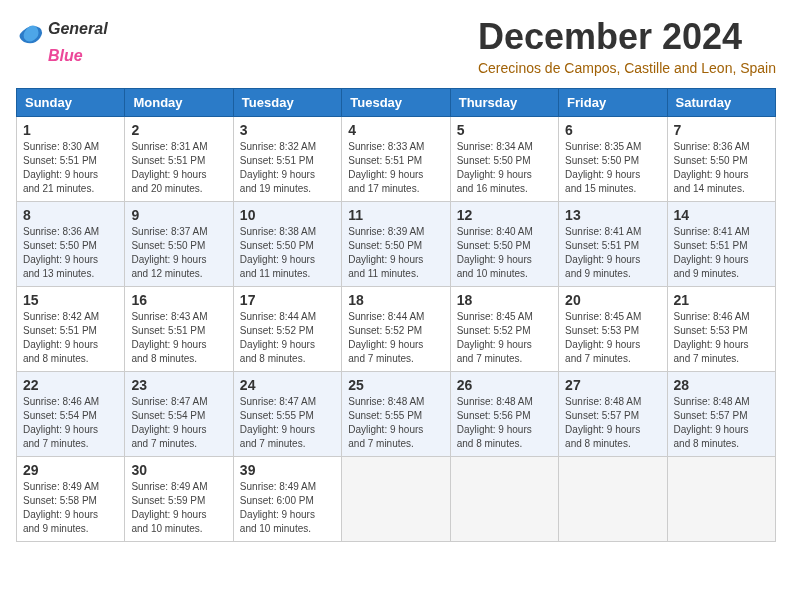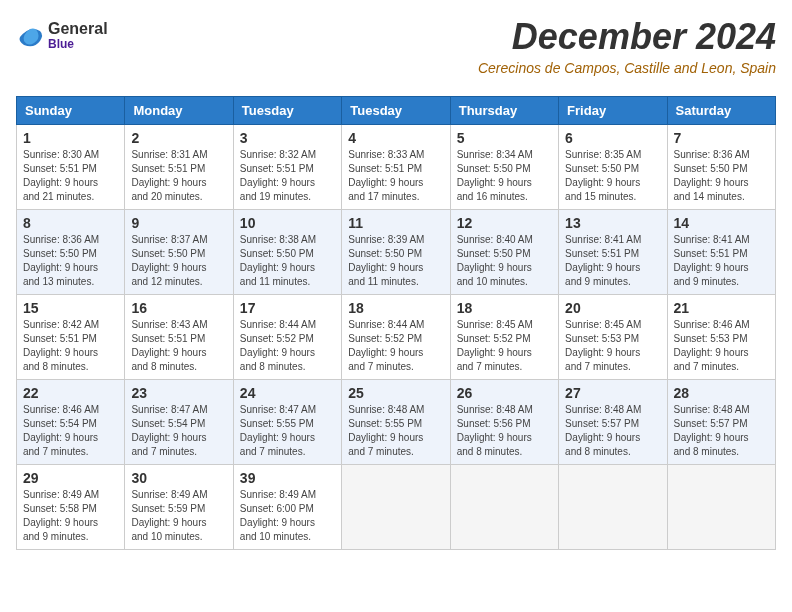--- a/index.html
+++ b/index.html
@@ -11,61 +11,61 @@
       padding: 16px;
     }
     .header-area {
       display: flex;
       justify-content: space-between;
       align-items: flex-start;
       margin-bottom: 4px;
     }
     .logo {
       display: flex;
-      align-items: flex-end;
+      align-items: flex-start;
       margin-top: 4px;
+      font-style: italic;
     }
     .logo-text {
       display: flex;
       flex-direction: column;
       line-height: 1.1;
     }
     .logo-general {
       font-size: 16px;
       font-weight: bold;
       color: #333;
     }
     .logo-blue {
-      font-size: 12px;
+      font-size: 16px;
       font-weight: bold;
-      color: #4c1d95;
+      color: #ec4899;
+      margin-top: 9px;
     }
     .logo-icon {
       width: 28px;
       height: 28px;
       margin-right: 4px;
     }
     .title-area {
-      text-align: right;
-      font-style: italic;
     }
     .month-title {
       font-size: 36px;
       font-weight: bold;
       color: #333;
     }
     .subtitle {
       font-size: 14px;
       color: #a16207;
       margin-top: 2px;
     }
     .calendar {
       width: 100%;
       border-collapse: collapse;
-      margin-top: 20px;
+      margin-top: 12px;
       padding-left: 48px;
     }
     .calendar th {
       background-color: #2b7bc8;
       color: #fff;
       text-align: left;
       padding: 6px 8px;
       font-size: 13px;
       font-weight: bold;
       border: 1px solid #1a5fa0;

